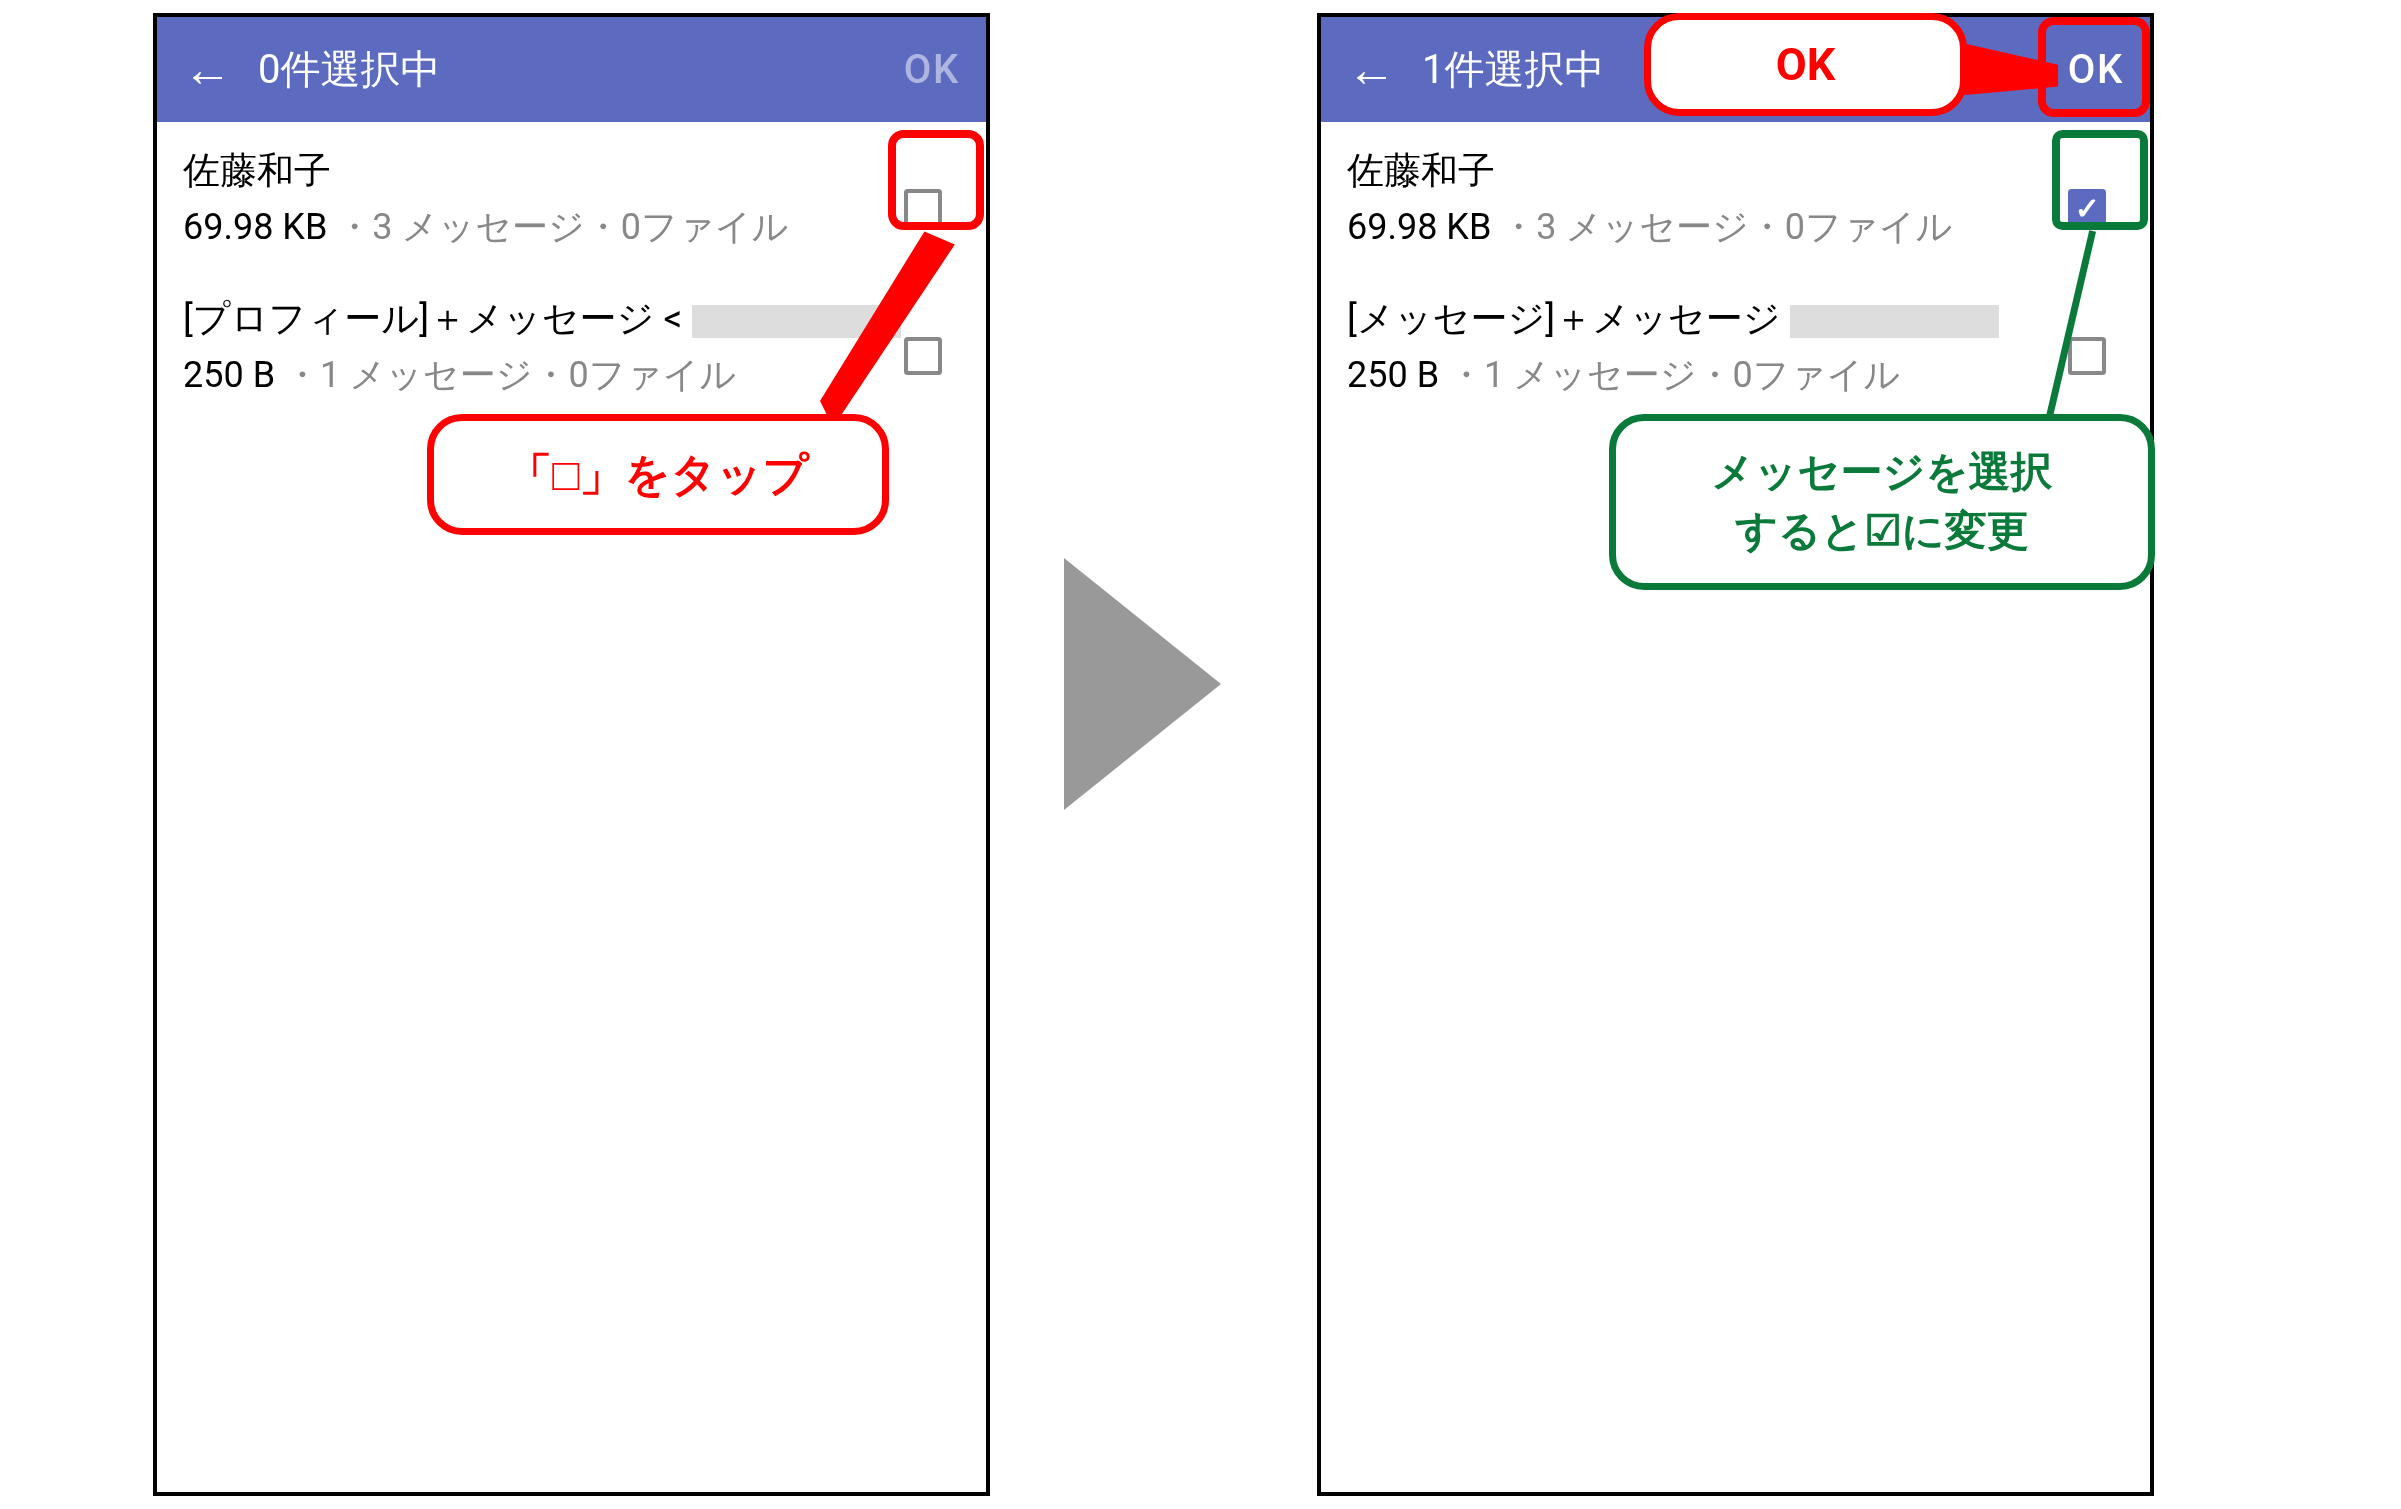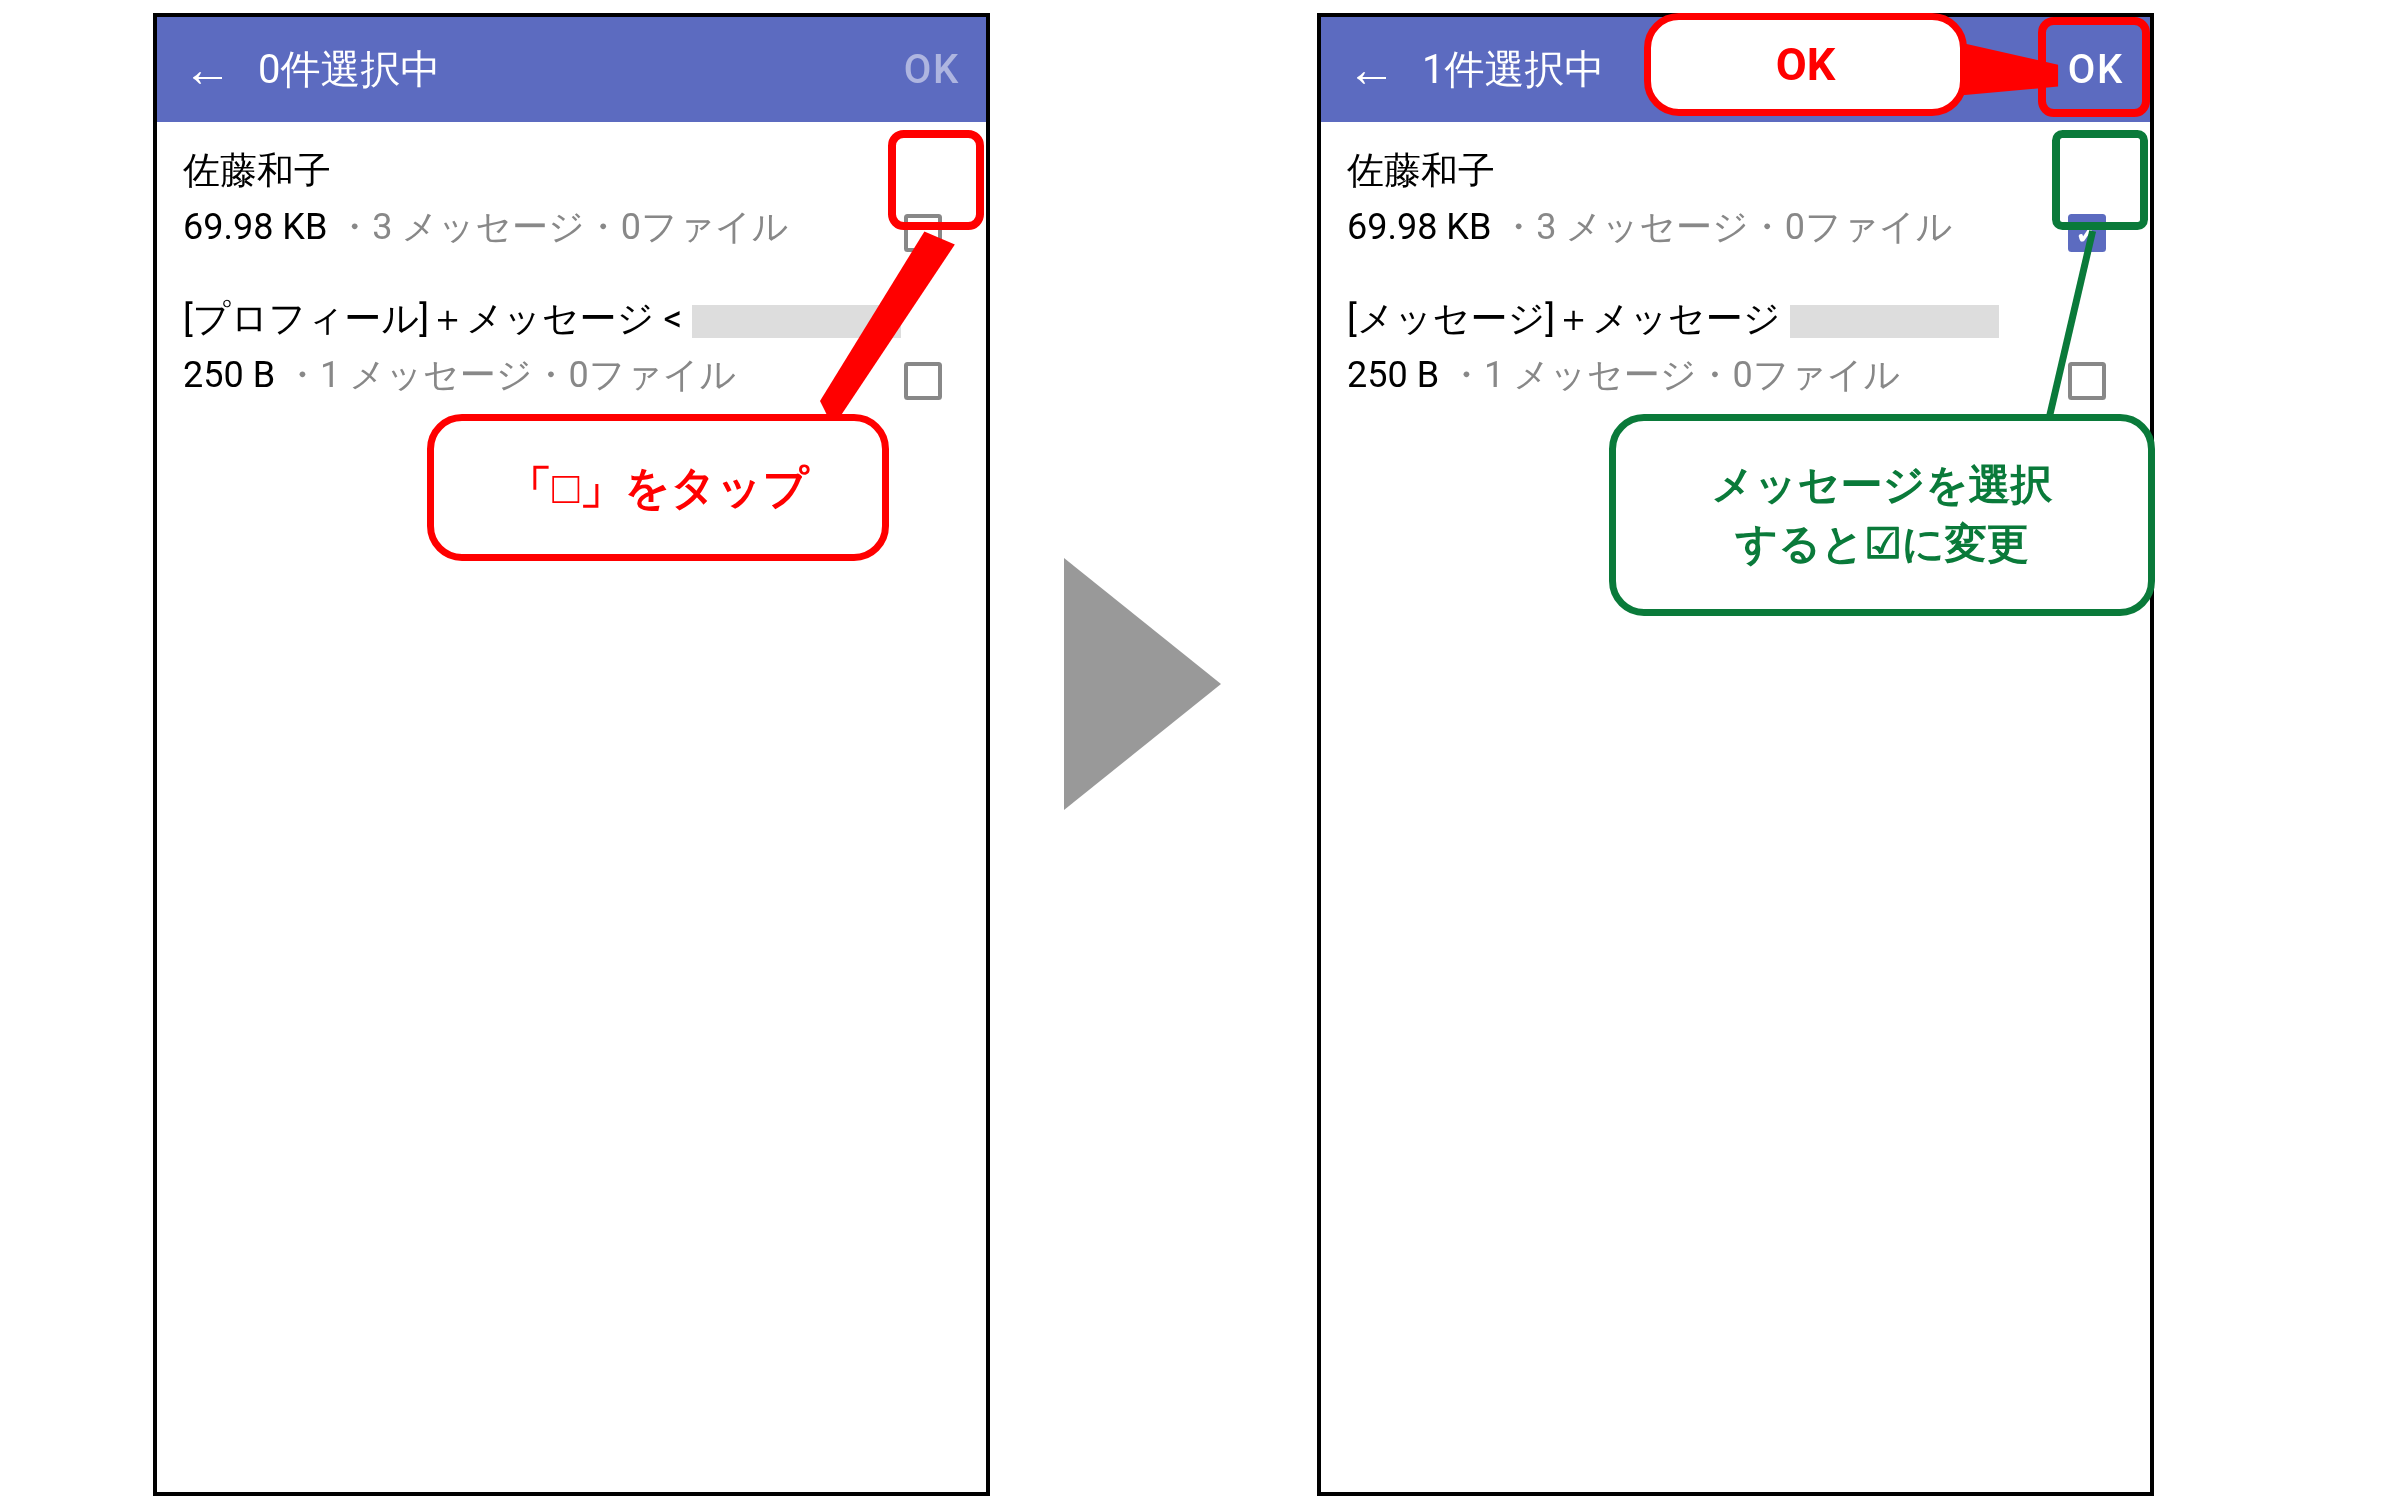--- a/index.html
+++ b/index.html
@@ -55,21 +55,21 @@
     }
     .ok-disabled {
       color: rgba(255,255,255,0.5);
     }
     .ok-enabled {
       color: #fff;
     }
     .list-item {
       padding: 24.4px 35px 17.4px 26px;
       display: flex;
-      align-items: flex-end;
+      align-items: center;
       position: relative;
     }
     .item-text {
       flex: 1;
     }
     .item-name {
       font-size: 37px;
       color: #000;
       margin-bottom: 7px;
     }
@@ -118,21 +118,21 @@
     .highlight-green {
       position: absolute;
       border: 8.7px solid #0a7a3a;
       border-radius: 10.5px;
       pointer-events: none;
     }
     .callout {
       position: absolute;
       background: #fff;
       border-radius: 35px;
-      padding: 35px 44px;
+      padding: 22px 44px;
       text-align: center;
       font-weight: 700;
       line-height: 1.4;
       z-index: 10;
     }
     .callout-red {
       border: 7px solid #ff0000;
       color: #ff0000;
       font-size: 45px;
     }

